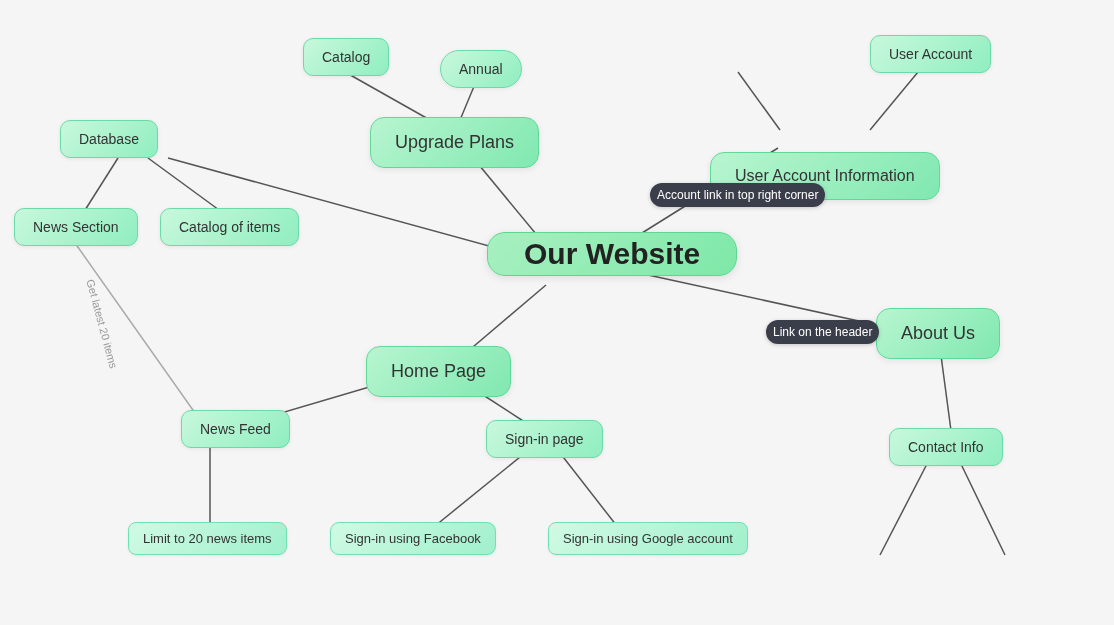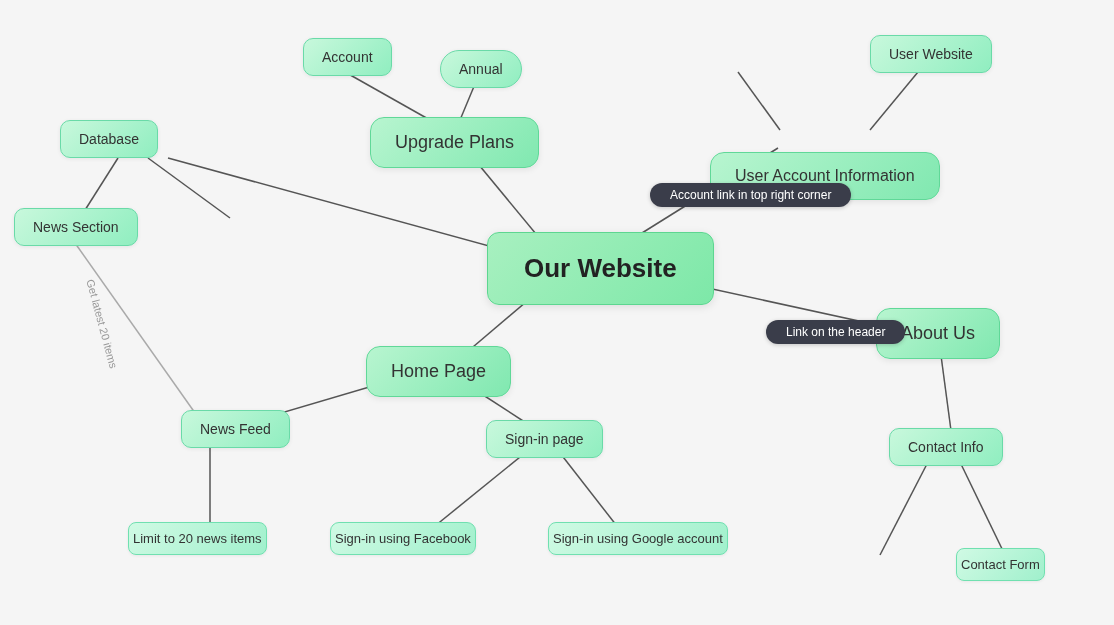--- a/index.html
+++ b/index.html
@@ -32,25 +32,25 @@
       text-align: center;
       font-size: 14px;
       color: #333;
       padding: 8px 14px;
       white-space: nowrap;
       cursor: pointer;
     }
     .node-main {
       background: linear-gradient(135deg, #a8f0c0, #7de8a8);
       border: 1.5px solid #5dd690;
-      font-size: 26px;
+      font-size: 30px;
       font-weight: 600;
       color: #222;
-      border-radius: 12px;
-      padding: 20px 36px;
+      border-radius: 18px;
+      padding: 4px 36px;
       box-shadow: 0 2px 8px rgba(0,0,0,0.1);
     }
     .node-large {
       background: linear-gradient(135deg, #b8f5d0, #80e8b0);
       border: 1.5px solid #60d898;
       font-size: 18px;
       font-weight: 500;
       border-radius: 14px;
       padding: 14px 24px;
       box-shadow: 0 2px 6px rgba(0,0,0,0.08);
@@ -61,29 +61,29 @@
       font-size: 14px;
       border-radius: 10px;
       padding: 10px 18px;
       box-shadow: 0 1px 4px rgba(0,0,0,0.07);
     }
     .node-small {
       background: linear-gradient(135deg, #d0fae4, #a0f0cc);
       border: 1.5px solid #70e0b0;
       font-size: 13px;
       border-radius: 8px;
-      padding: 8px 4px;
+      padding: 8px 14px;
       box-shadow: 0 1px 3px rgba(0,0,0,0.06);
     }
     .node-label {
       background: #3a3d4a;
       color: #fff;
       border-radius: 20px;
       font-size: 12px;
-      padding: 5px 20px;
+      padding: 5px 7px;
       border: none;
       box-shadow: 0 1px 4px rgba(0,0,0,0.2);
     }
     .diagonal-text {
       position: absolute;
       font-size: 11px;
       color: #999;
       transform-origin: top left;
       transform: rotate(75deg);
       white-space: nowrap;
@@ -138,52 +138,52 @@
       <marker id="arrow" markerWidth="8" markerHeight="8" refX="6" refY="3" orient="auto">
         <path d="M0,0 L0,6 L8,3 z" fill="#aaa"></path>
       </marker>
     </defs>
   </svg>
 
   <div class="node node-main" style="left:487px; top:232px; min-width:140px;">Our Website</div>
 
   <div class="node node-large" style="left:370px; top:108px;margin-top:9px;">Upgrade Plans</div>
 
-  <div class="node node-medium" style="left:303px; top:38px;">Account</div>
+  <div class="node node-medium" style="left:303px; top:38px;">Catalog</div>
 
   <div class="node node-medium" style="left:440px; top:50px;border-radius:19px;">Annual</div>
 
   <div class="node node-medium" style="left:60px; top:120px;">Database</div>
 
   <div class="node node-medium" style="left:14px; top:208px;">News Section</div>
 
+  <div class="node node-medium" style="left:160px; top:208px;">Catalog of items</div>
 
   <div class="diagonal-text" style="left:96px; top:278px;">Get latest 20 items</div>
 
   <div class="node node-large" style="left:366px; top:346px;">Home Page</div>
 
   <div class="node node-medium" style="left:148px; top:410px;margin-left:33px;">News Feed</div>
 
   <div class="node node-small" style="left:128px; top:522px;">Limit to 20 news items</div>
 
   <div class="node node-medium" style="left:486px; top:420px;">Sign-in page</div>
 
   <div class="node node-small" style="left:330px; top:522px;border-radius:9px;">Sign-in using Facebook</div>
 
   <div class="node node-small" style="left:548px; top:522px;">Sign-in using Google account</div>
 
   <div class="node node-large" style="left:710px; top:112px; font-size:16px;margin-top:40px;">User Account Information</div>
 
 
-  <div class="node node-medium" style="left:870px; top:35px;">User Website</div>
+  <div class="node node-medium" style="left:870px; top:35px;">User Account</div>
 
   <div class="node node-label" style="left:650px; top:183px;">Account link in top right corner</div>
 
   <div class="node node-large" style="left:876px; top:308px;">About Us</div>
 
   <div class="node node-label" style="left:766px; top:320px;">Link on the header</div>
 
   <div class="node node-medium" style="left:889px; top:428px;text-align:center;">Contact Info</div>
 
 
-  <div class="node node-small" style="left:956px; top:548px;">Contact Form</div>
 
 </div>
 
 </body></html>

